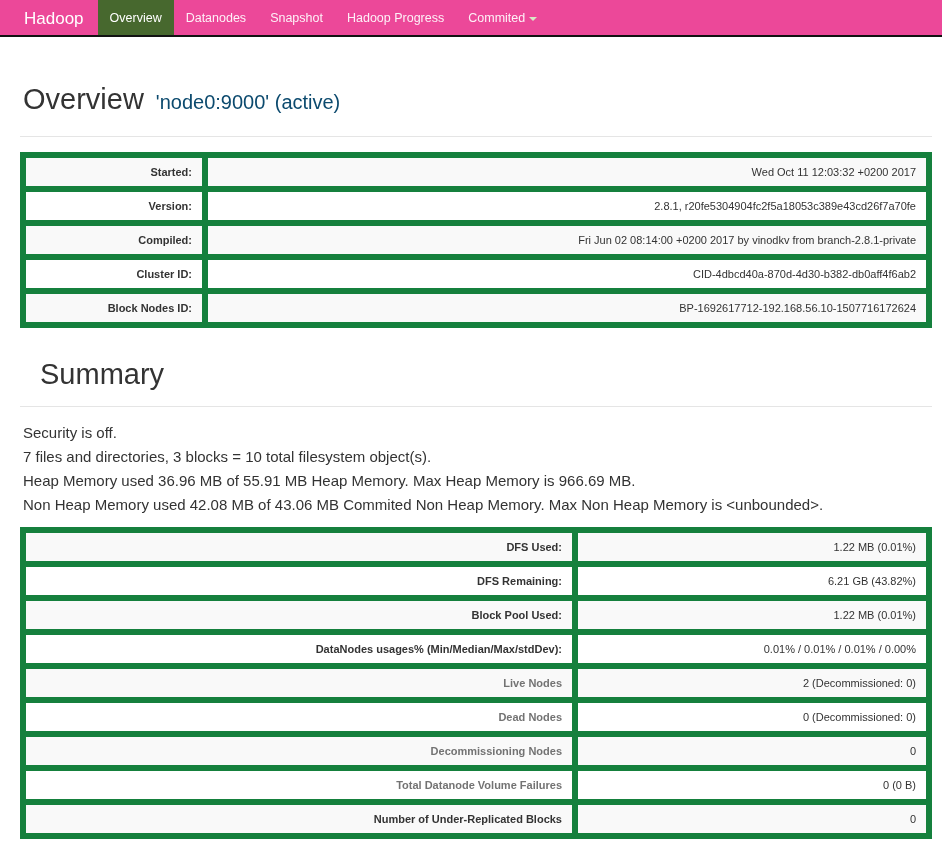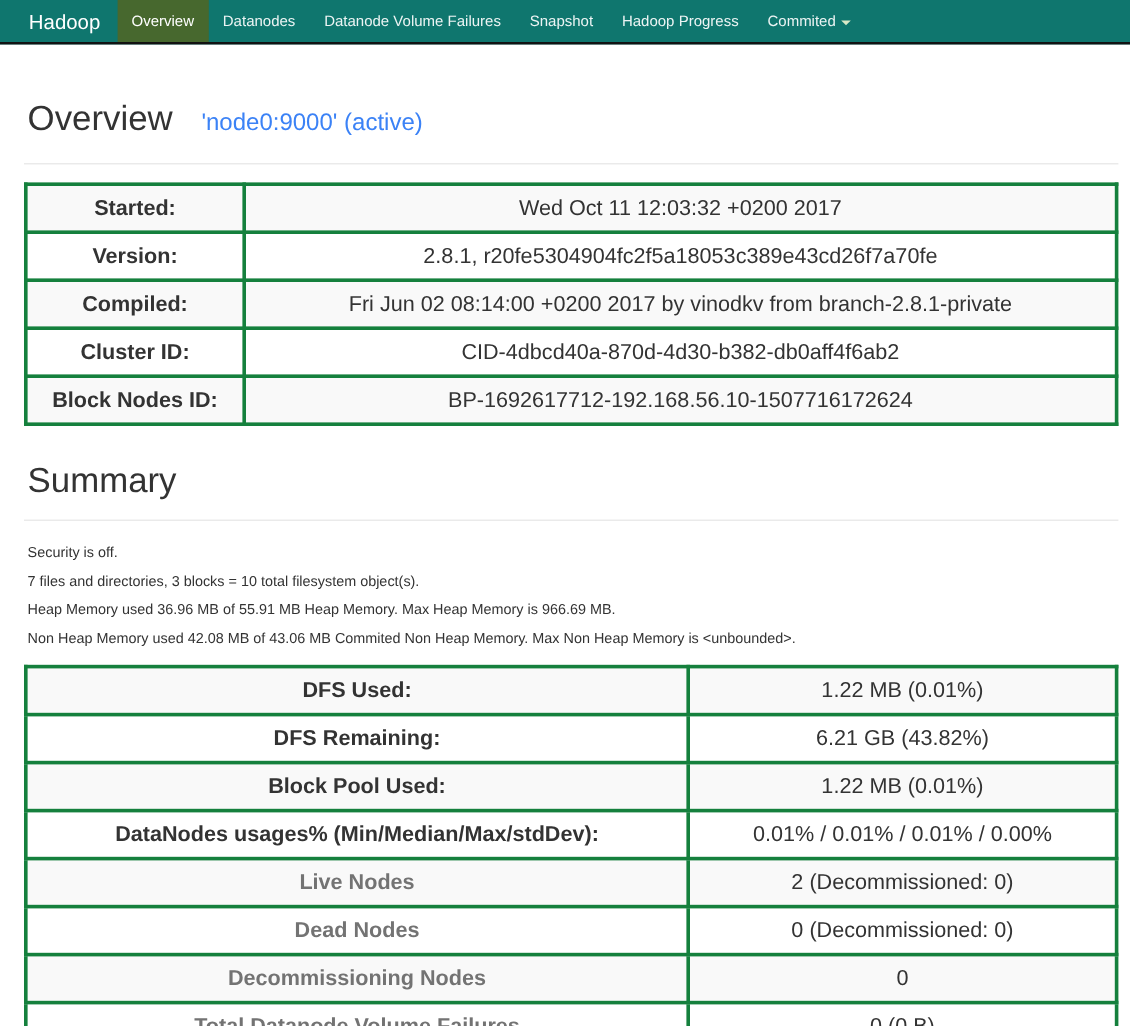--- a/index.html
+++ b/index.html
@@ -11,21 +11,21 @@
     font-family: "Liberation Sans", sans-serif;
     font-size: 13px;
     color: #333;
   }
 
   
   .navbar {
     display: flex;
     align-items: stretch;
     height: 37px;
-    background: #0f766e;
+    background: #ec4899;
     border-bottom: 2px solid #121212;
   }
   .navbar-brand {
     color: #fff;
     font-size: 17px;
     line-height: 37px;
     padding: 0 14px 0 24px;
     white-space: nowrap;
   }
   .nav-item {
@@ -53,75 +53,74 @@
   .content { padding: 0 10px 0 20px; }
 
   h1 {
     font-weight: 500;
     font-size: 29px;
     color: #333;
     margin: 0;
     line-height: 1.15;
   }
   .h1-overview { margin: 46px 0 20px 3px; }
-  .h1-summary  { margin: 30px 0 14px 3px; }
+  .h1-summary  { margin: 30px 0 14px 20px; }
   .h1-small {
     font-size: 20px;
-    color: #3b82f6;
+    color: #0c4a6e;
     font-weight: 400;
-    margin-left: 24px;
+    margin-left: 12px;
   }
   hr {
     border: none;
     border-top: 1px solid #e5e5e5;
     margin: 0 0 0 0;
   }
   .hr-title { margin-bottom: 15px; }
   .hr-summary { margin-bottom: 18px; }
 
   p.summary-line {
     margin: 4px 0 8px 3px;
     line-height: 16px;
-    font-size: 12px;
+    font-size: 15px;
   }
   .table-gap { height: 6px; }
 
   
   table.info-table {
     width: 912px;
     border-collapse: collapse;
     border: 1px solid #ddd;
     margin-bottom: 0;
   }
   table.info-table tr:nth-child(odd) { background: #f9f9f9; }
   table.info-table tr:nth-child(even) { background: #fff; }
   table.info-table th, table.info-table td {
-    border: 3px solid #15803d;
+    border: 6px solid #15803d;
     padding: 8px 10px;
-    text-align: center;
-    font-size: 18px;
+    text-align: right;
+    font-size: 11px;
     vertical-align: middle;
   }
   table.info-table th { font-weight: bold; color: #333; }
   table.overview-info th { width: 182px; }
   table.summary-info th { width: 552px; }
   a.metric-link {
     color: #737373;
     text-decoration: none;
     cursor: pointer;
   }
 </style>
 </head>
 <body>
 
 <div class="navbar">
   <div class="navbar-brand">Hadoop</div>
   <div class="nav-item active">Overview</div>
   <div class="nav-item">Datanodes</div>
-  <div class="nav-item">Datanode Volume Failures</div>
   <div class="nav-item">Snapshot</div>
   <div class="nav-item">Hadoop Progress</div>
   <div class="nav-item">
     <span>Commited</span><span class="caret"></span>
   </div>
 </div>
 
 <div class="content">
 
   <h1 class="h1-overview">

